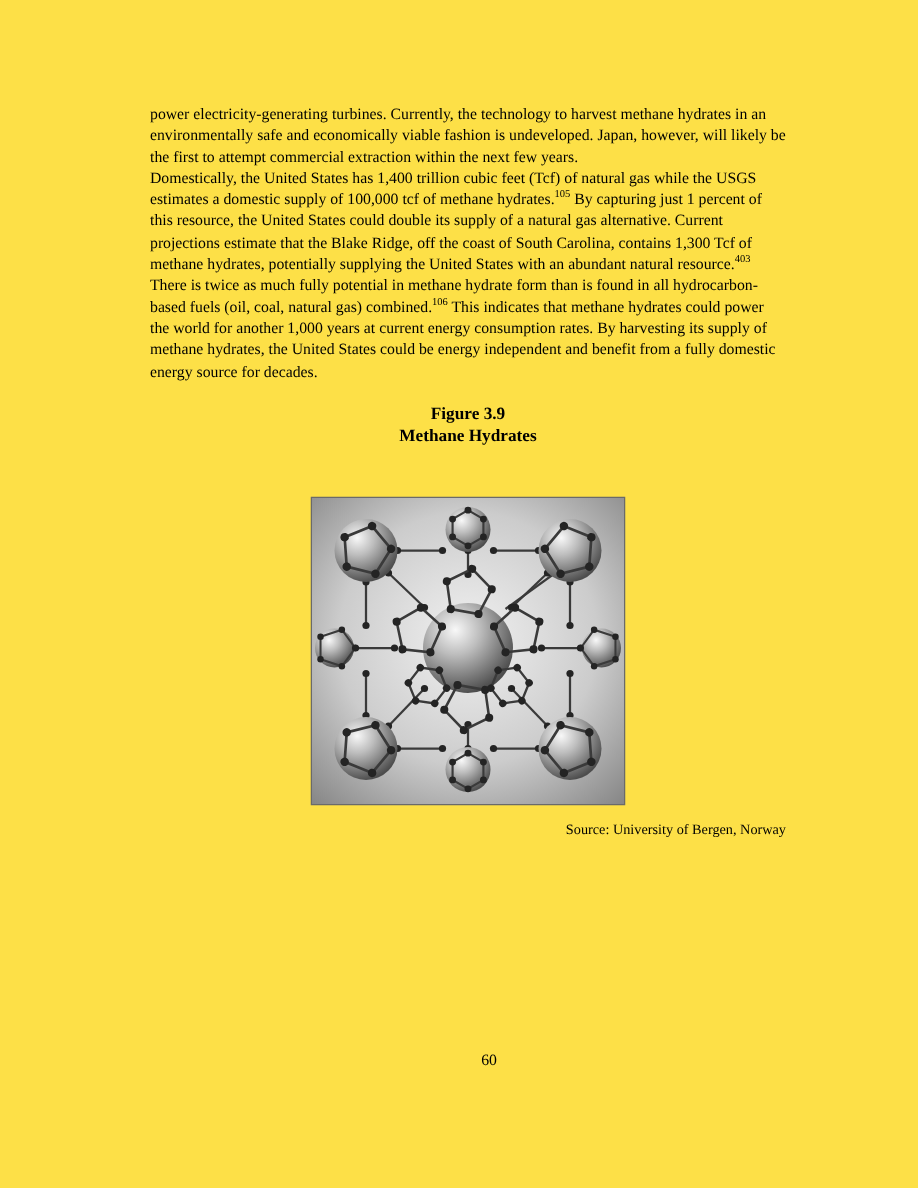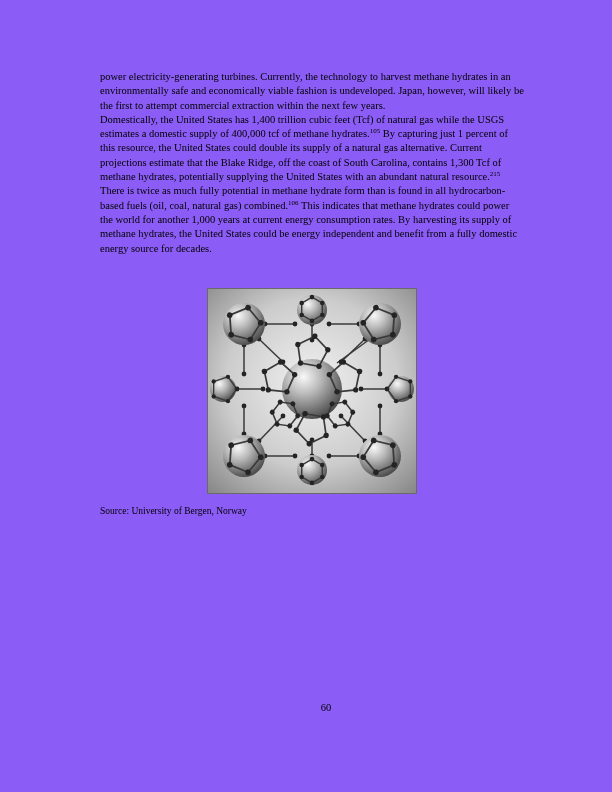--- a/index.html
+++ b/index.html
@@ -1,20 +1,20 @@
 <!DOCTYPE html>
 <html><head>
 <meta charset="utf-8">
 <style>
   html, body { margin: 0; padding: 0; background: #ffffff; }
   .page {
     position: relative;
     width: 612px;
     height: 792px;
-    background: #8b5cf6;
+    background: #fde047;
     font-family: "Liberation Serif", serif;
     color: #000000;
     overflow: hidden;
   }
   .content {
     position: absolute;
     left: 100px;
     top: 70px;
     width: 424px;
   }
@@ -44,45 +44,50 @@
     line-height: 15px;
   }
   .figure-image {
     display: block;
     margin: 32px auto 0 auto;
   }
   .source-line {
     margin: 11px 0 0 0;
     font-size: 9.5px;
     line-height: 12px;
+    text-align: right;
   }
   .page-number {
     position: absolute;
     top: 702px;
     left: 0;
     width: 100%;
     text-align: center;
     font-size: 10.5px;
     padding-left: 20px;
   }
 </style>
 </head>
 <body>
 
 <div class="page">
   <div class="content">
 
     <p class="body-text">power electricity-generating turbines. Currently, the technology to harvest methane hydrates in an environmentally safe and economically viable fashion is undeveloped. Japan, however, will likely be the first to attempt commercial extraction within the next few years.</p>
 
 
-    <p class="body-text"><span>Domestically, the United States has 1,400 trillion cubic feet (Tcf) of natural gas while the USGS estimates a domestic supply of 400,000 tcf of methane hydrates.</span><sup class="footnote-ref">105</sup>
-      <span>By capturing just 1 percent of this resource, the United States could double its supply of a natural gas alternative. Current projections estimate that the Blake Ridge, off the coast of South Carolina, contains 1,300 Tcf of methane hydrates, potentially supplying the United States with an abundant natural resource.</span><sup class="footnote-ref">215</sup>
+    <p class="body-text"><span>Domestically, the United States has 1,400 trillion cubic feet (Tcf) of natural gas while the USGS estimates a domestic supply of 100,000 tcf of methane hydrates.</span><sup class="footnote-ref">105</sup>
+      <span>By capturing just 1 percent of this resource, the United States could double its supply of a natural gas alternative. Current projections estimate that the Blake Ridge, off the coast of South Carolina, contains 1,300 Tcf of methane hydrates, potentially supplying the United States with an abundant natural resource.</span><sup class="footnote-ref">403</sup>
       <span>There is twice as much fully potential in methane hydrate form than is found in all hydrocarbon-based fuels (oil, coal, natural gas) combined.</span><sup class="footnote-ref">106</sup>
       <span>This indicates that methane hydrates could power the world for another 1,000 years at current energy consumption rates. By harvesting its supply of methane hydrates, the United States could be energy independent and benefit from a fully domestic energy source for decades.</span></p>
 
+    <div class="figure-caption">
+      <div>Figure 3.9</div>
+      <div>Methane Hydrates</div>
+    </div>
 
     <svg class="figure-image" width="210" height="206" viewBox="0 0 210 206" xmlns="http://www.w3.org/2000/svg">
       <defs>
         <radialGradient id="bgGrad" cx="50%" cy="46%" r="75%">
           <stop offset="0%" stop-color="#f1f1f1"></stop>
           <stop offset="55%" stop-color="#cccccc"></stop>
           <stop offset="100%" stop-color="#828282"></stop>
         </radialGradient>
         <radialGradient id="sphGrad" cx="36%" cy="30%" r="72%">
           <stop offset="0%" stop-color="#f8f8f8"></stop>

